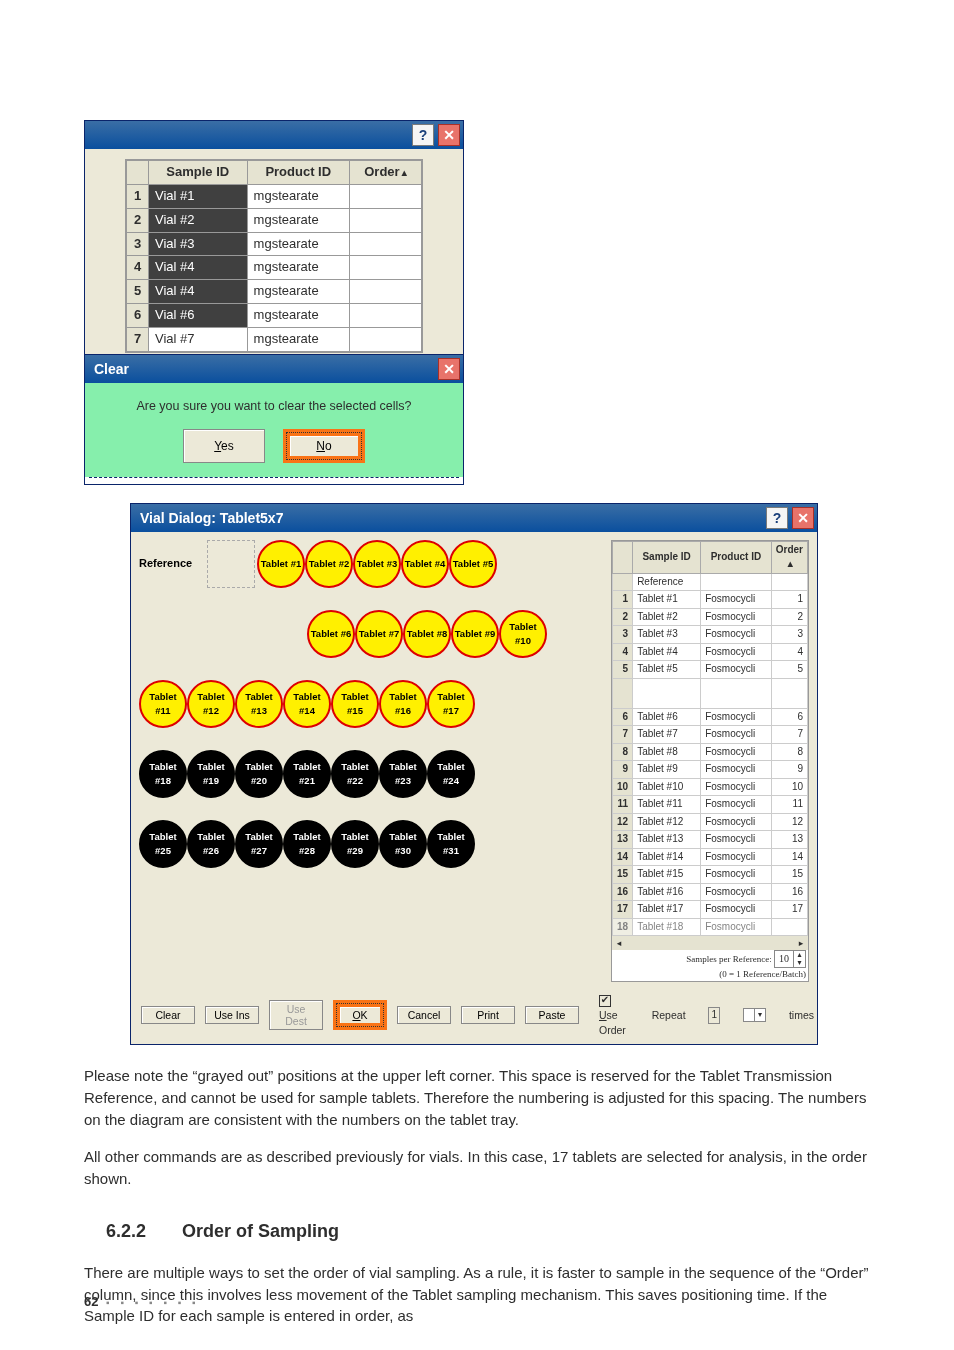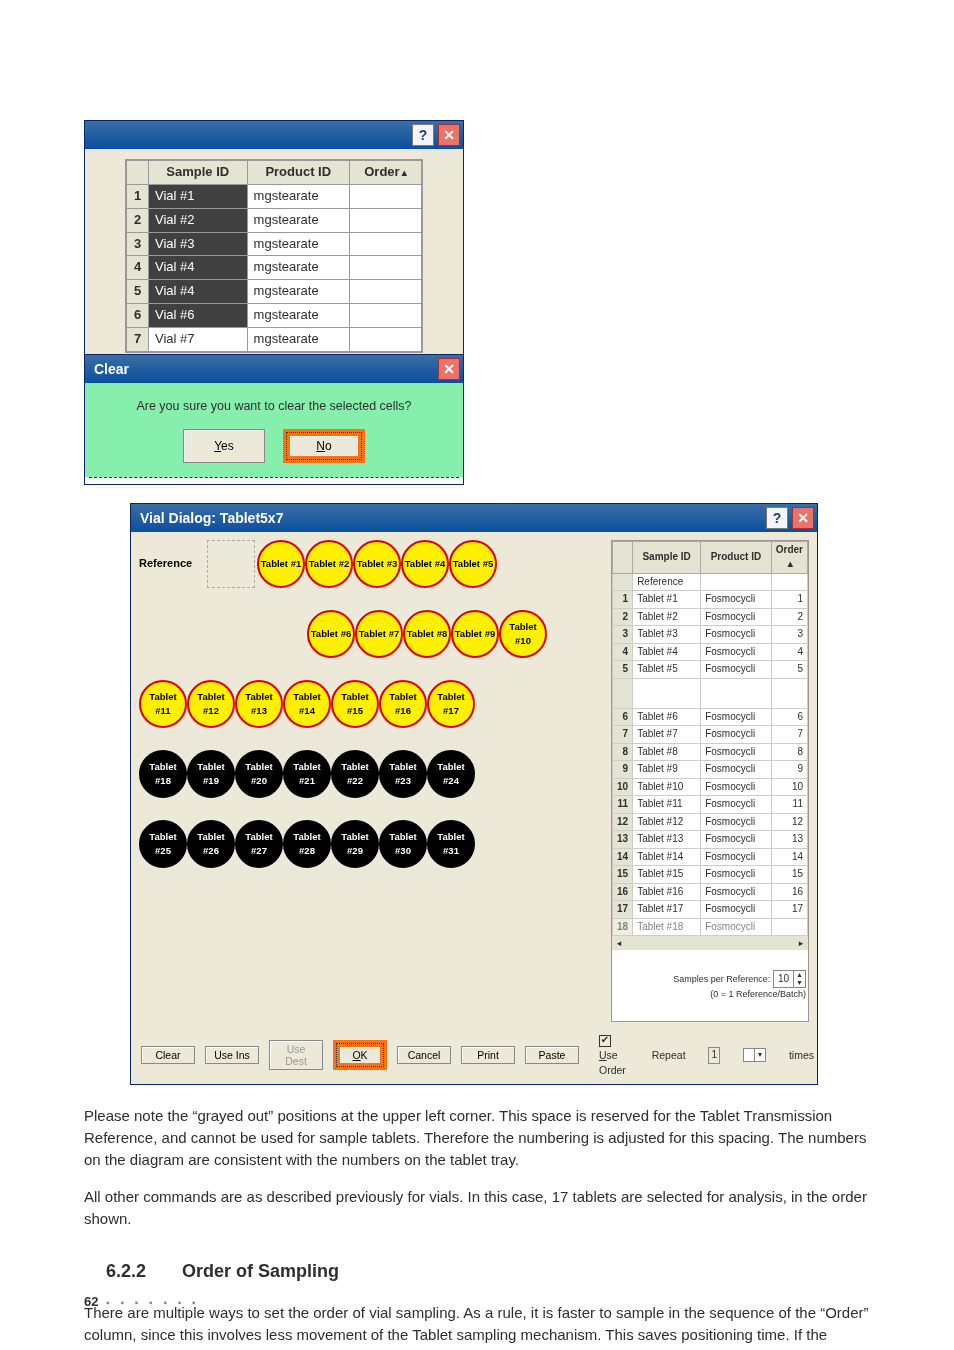--- a/index.html
+++ b/index.html
@@ -48,21 +48,21 @@
   .rightgridwrap { flex:1; overflow:hidden; }
   .rightpane table { width:100%; border-collapse: collapse; font-size:10px; }
   .rightpane th { background:#e5e3d1; border:1px solid #aaa; padding:1px 4px; font-weight:bold; }
   .rightpane td { border:1px solid #ccc; padding:1px 4px; height:14px; }
   .rightpane td.rn { background:#e5e3d1; font-weight:bold; text-align:right; width:20px; }
   .rightpane td.ord { text-align:right; width:24px; }
   .gaprow td { height: 30px; }
   .scrollrow { display:flex; height:14px; align-items:center; background:#e5e3d1; }
   .scrollrow .arrow { width:14px; text-align:center; font-size:9px; }
   .scrollrow .track { flex:1; background:#ddd; }
-  .sprrow { text-align:right; font-size:9px; padding: 20px 2px; }
+  .sprrow { text-align:right; font-size:9px; padding: 0 2px; font-family: Liberation Serif, serif; }
   .sprrow .spinbox { display:inline-flex; align-items:center; border:1px solid #888; background:#fff; font-size:10px; }
   .sprrow .spinbox .v { padding: 0 4px; }
   .sprrow .spinbox .ar { width:12px; text-align:center; border-left:1px solid #888; font-size:8px; line-height:8px; }
   .btnbar { display:flex; align-items:center; gap:10px; padding:6px 10px; font-size:10.5px; }
   .btnbar .winbtn { min-width:54px; font-size:10.5px; padding:2px 6px; }
   .btnbar .winbtn.disabled { color:#999; }
   .btnbar .spacer { flex:1; }
   .chk { width:12px; height:12px; border:1px solid #333; display:inline-flex; align-items:center; justify-content:center; font-size:10px; margin-right:4px; }
   .repinput { width:20px; border:1px solid #888; text-align:right; padding:0 2px; font-size:10px; }
   .dropdown { display:inline-flex; align-items:center; border:1px solid #888; background:#fff; font-size:10px; }

